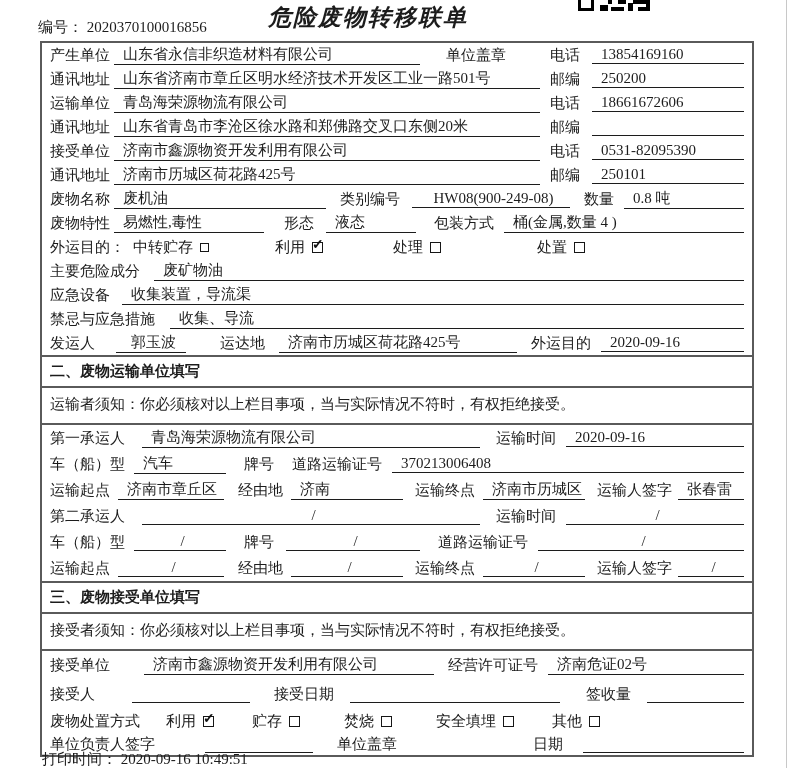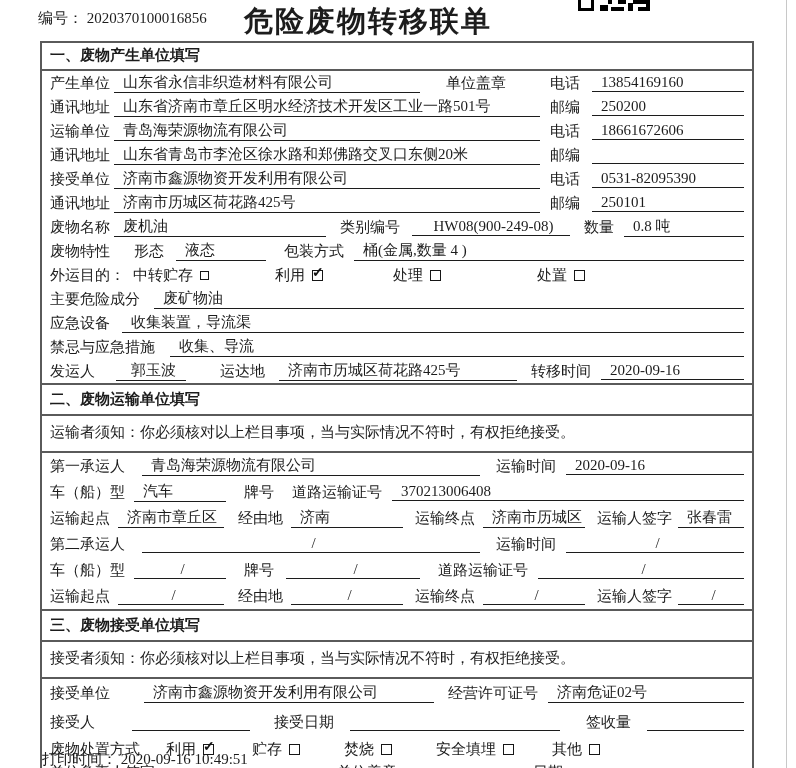--- a/index.html
+++ b/index.html
@@ -1,25 +1,26 @@
 <!DOCTYPE html>
 <html><head>
 <meta charset="utf-8">
 <style>
   html,body{margin:0;padding:0;}
   body{
     width:796px;height:768px;position:relative;background:#ffffff;
     font-family:"Liberation Serif","DejaVu Serif",serif;
     color:#1c1c1c;font-size:15px;overflow:hidden;
   }
-  .serial{position:absolute;top:9px;left:38px;white-space:nowrap;}
+  .serial{position:absolute;top:18px;left:38px;white-space:nowrap;}
   .doc-title{
     position:absolute;top:2px;left:0;right:60px;text-align:center;
-    font-size:29px;font-weight:bold;letter-spacing:2px;
+    font-size:23px;font-weight:bold;letter-spacing:2px;
     font-family:"Liberation Sans","DejaVu Sans",sans-serif;
+    font-style:italic;
   }
   .qr-frag{position:absolute;top:0;left:578px;}
   .page-edge{position:absolute;top:0;left:786px;width:1px;height:768px;background:#c8c8c8;}
 
   .form{
     position:absolute;top:41px;left:40px;width:714px;box-sizing:border-box;
     border:2px solid #5a5a5a;background:#fff;
   }
   .sec-title{
     font-family:"Liberation Sans","DejaVu Sans",sans-serif;
@@ -68,21 +69,20 @@
   <rect x="50" y="3" width="5" height="8" fill="#000"></rect>
   <rect x="55" y="0" width="17" height="4" fill="#000"></rect>
   <rect x="60" y="7" width="12" height="4" fill="#000"></rect>
   <rect x="68" y="0" width="4" height="11" fill="#000"></rect>
 </svg>
 
 <div class="page-edge"></div>
 
 <div class="form">
 
-  <div class="sec-title">一、废物产生单位填写</div>
 
   <div class="row r24">
     <div class="left">
       <span class="lbl" style="width:64px">产生单位</span>
       <span class="val" style="width:306px">山东省永信非织造材料有限公司</span>
       <span class="lbl" style="margin-left:26px">单位盖章</span>
     </div>
     <span class="lbl" style="width:42px">电话</span>
     <span class="val grow">13854169160</span>
   </div>
@@ -136,20 +136,21 @@
     <span class="lbl" style="width:64px">废物名称</span>
     <span class="val" style="width:212px">废机油</span>
     <span class="lbl" style="margin-left:14px">类别编号</span>
     <span class="val" style="width:158px;margin-left:12px;text-align:center">HW08(900-249-08)</span>
     <span class="lbl" style="margin-left:14px">数量</span>
     <span class="val grow" style="margin-left:10px">0.8 吨</span>
   </div>
 
   <div class="row r24">
     <span class="lbl" style="width:64px">废物特性</span>
+    <span class="val" style="width:150px">易燃性,毒性</span>
     <span class="lbl" style="margin-left:20px">形态</span>
     <span class="val" style="width:90px;margin-left:12px">液态</span>
     <span class="lbl" style="margin-left:18px">包装方式</span>
     <span class="val grow" style="margin-left:10px">桶(金属,数量 4 )</span>
   </div>
 
   <div class="row r24">
     <span class="lbl">外运目的：</span>
     <span class="lbl" style="margin-left:8px">中转贮存</span>
     <span class="cb" style="width:9px;height:9px"></span>
@@ -174,21 +175,21 @@
   <div class="row r24">
     <span class="lbl" style="width:112px">禁忌与应急措施</span>
     <span class="val grow" style="margin-left:8px">收集、导流</span>
   </div>
 
   <div class="row r24">
     <span class="lbl" style="width:48px">发运人</span>
     <span class="val" style="width:70px;margin-left:18px;text-align:center">郭玉波</span>
     <span class="lbl" style="margin-left:34px">运达地</span>
     <span class="val" style="width:238px;margin-left:14px">济南市历城区荷花路425号</span>
-    <span class="lbl" style="margin-left:14px">转移时间</span>
+    <span class="lbl" style="margin-left:14px">外运目的</span>
     <span class="val grow" style="margin-left:10px">2020-09-16</span>
   </div>
 
   <div class="sec-title mid">二、废物运输单位填写</div>
   <div class="notice">运输者须知：你必须核对以上栏目事项，当与实际情况不符时，有权拒绝接受。</div>
 
   <div class="row r26">
     <span class="lbl" style="width:84px">第一承运人</span>
     <span class="val" style="width:338px;margin-left:8px">青岛海荣源物流有限公司</span>
     <span class="lbl" style="margin-left:16px">运输时间</span>

